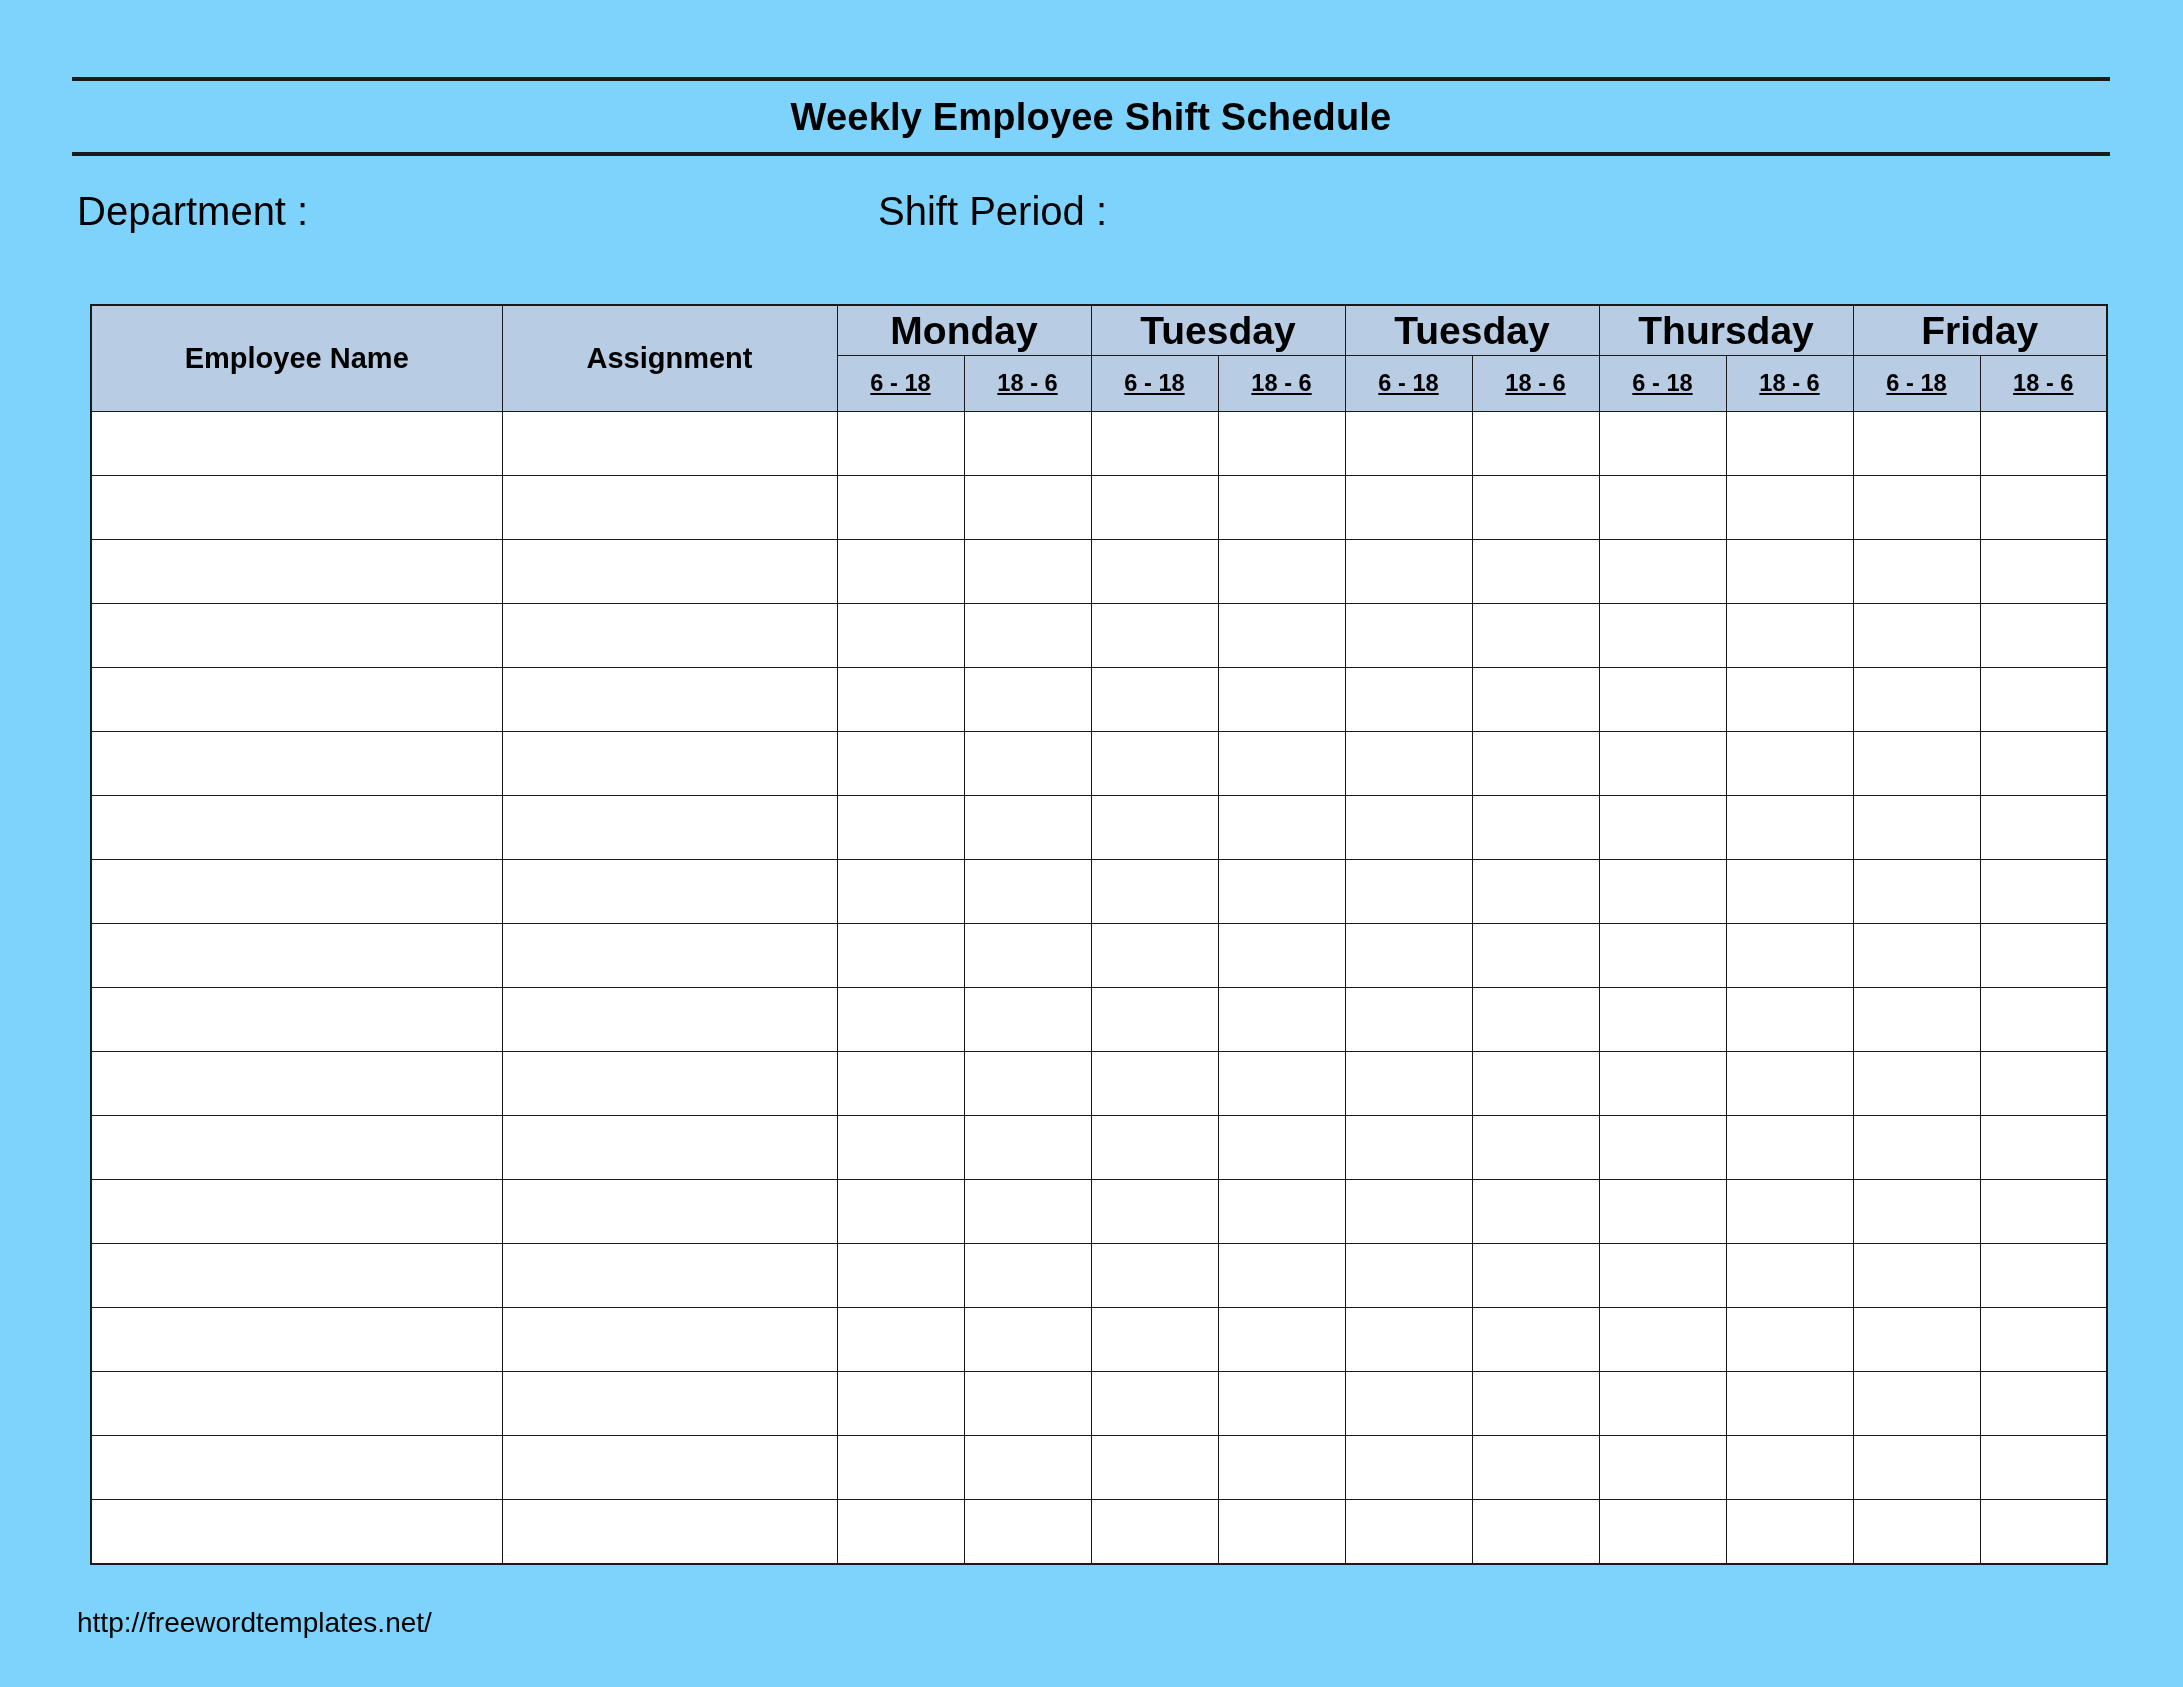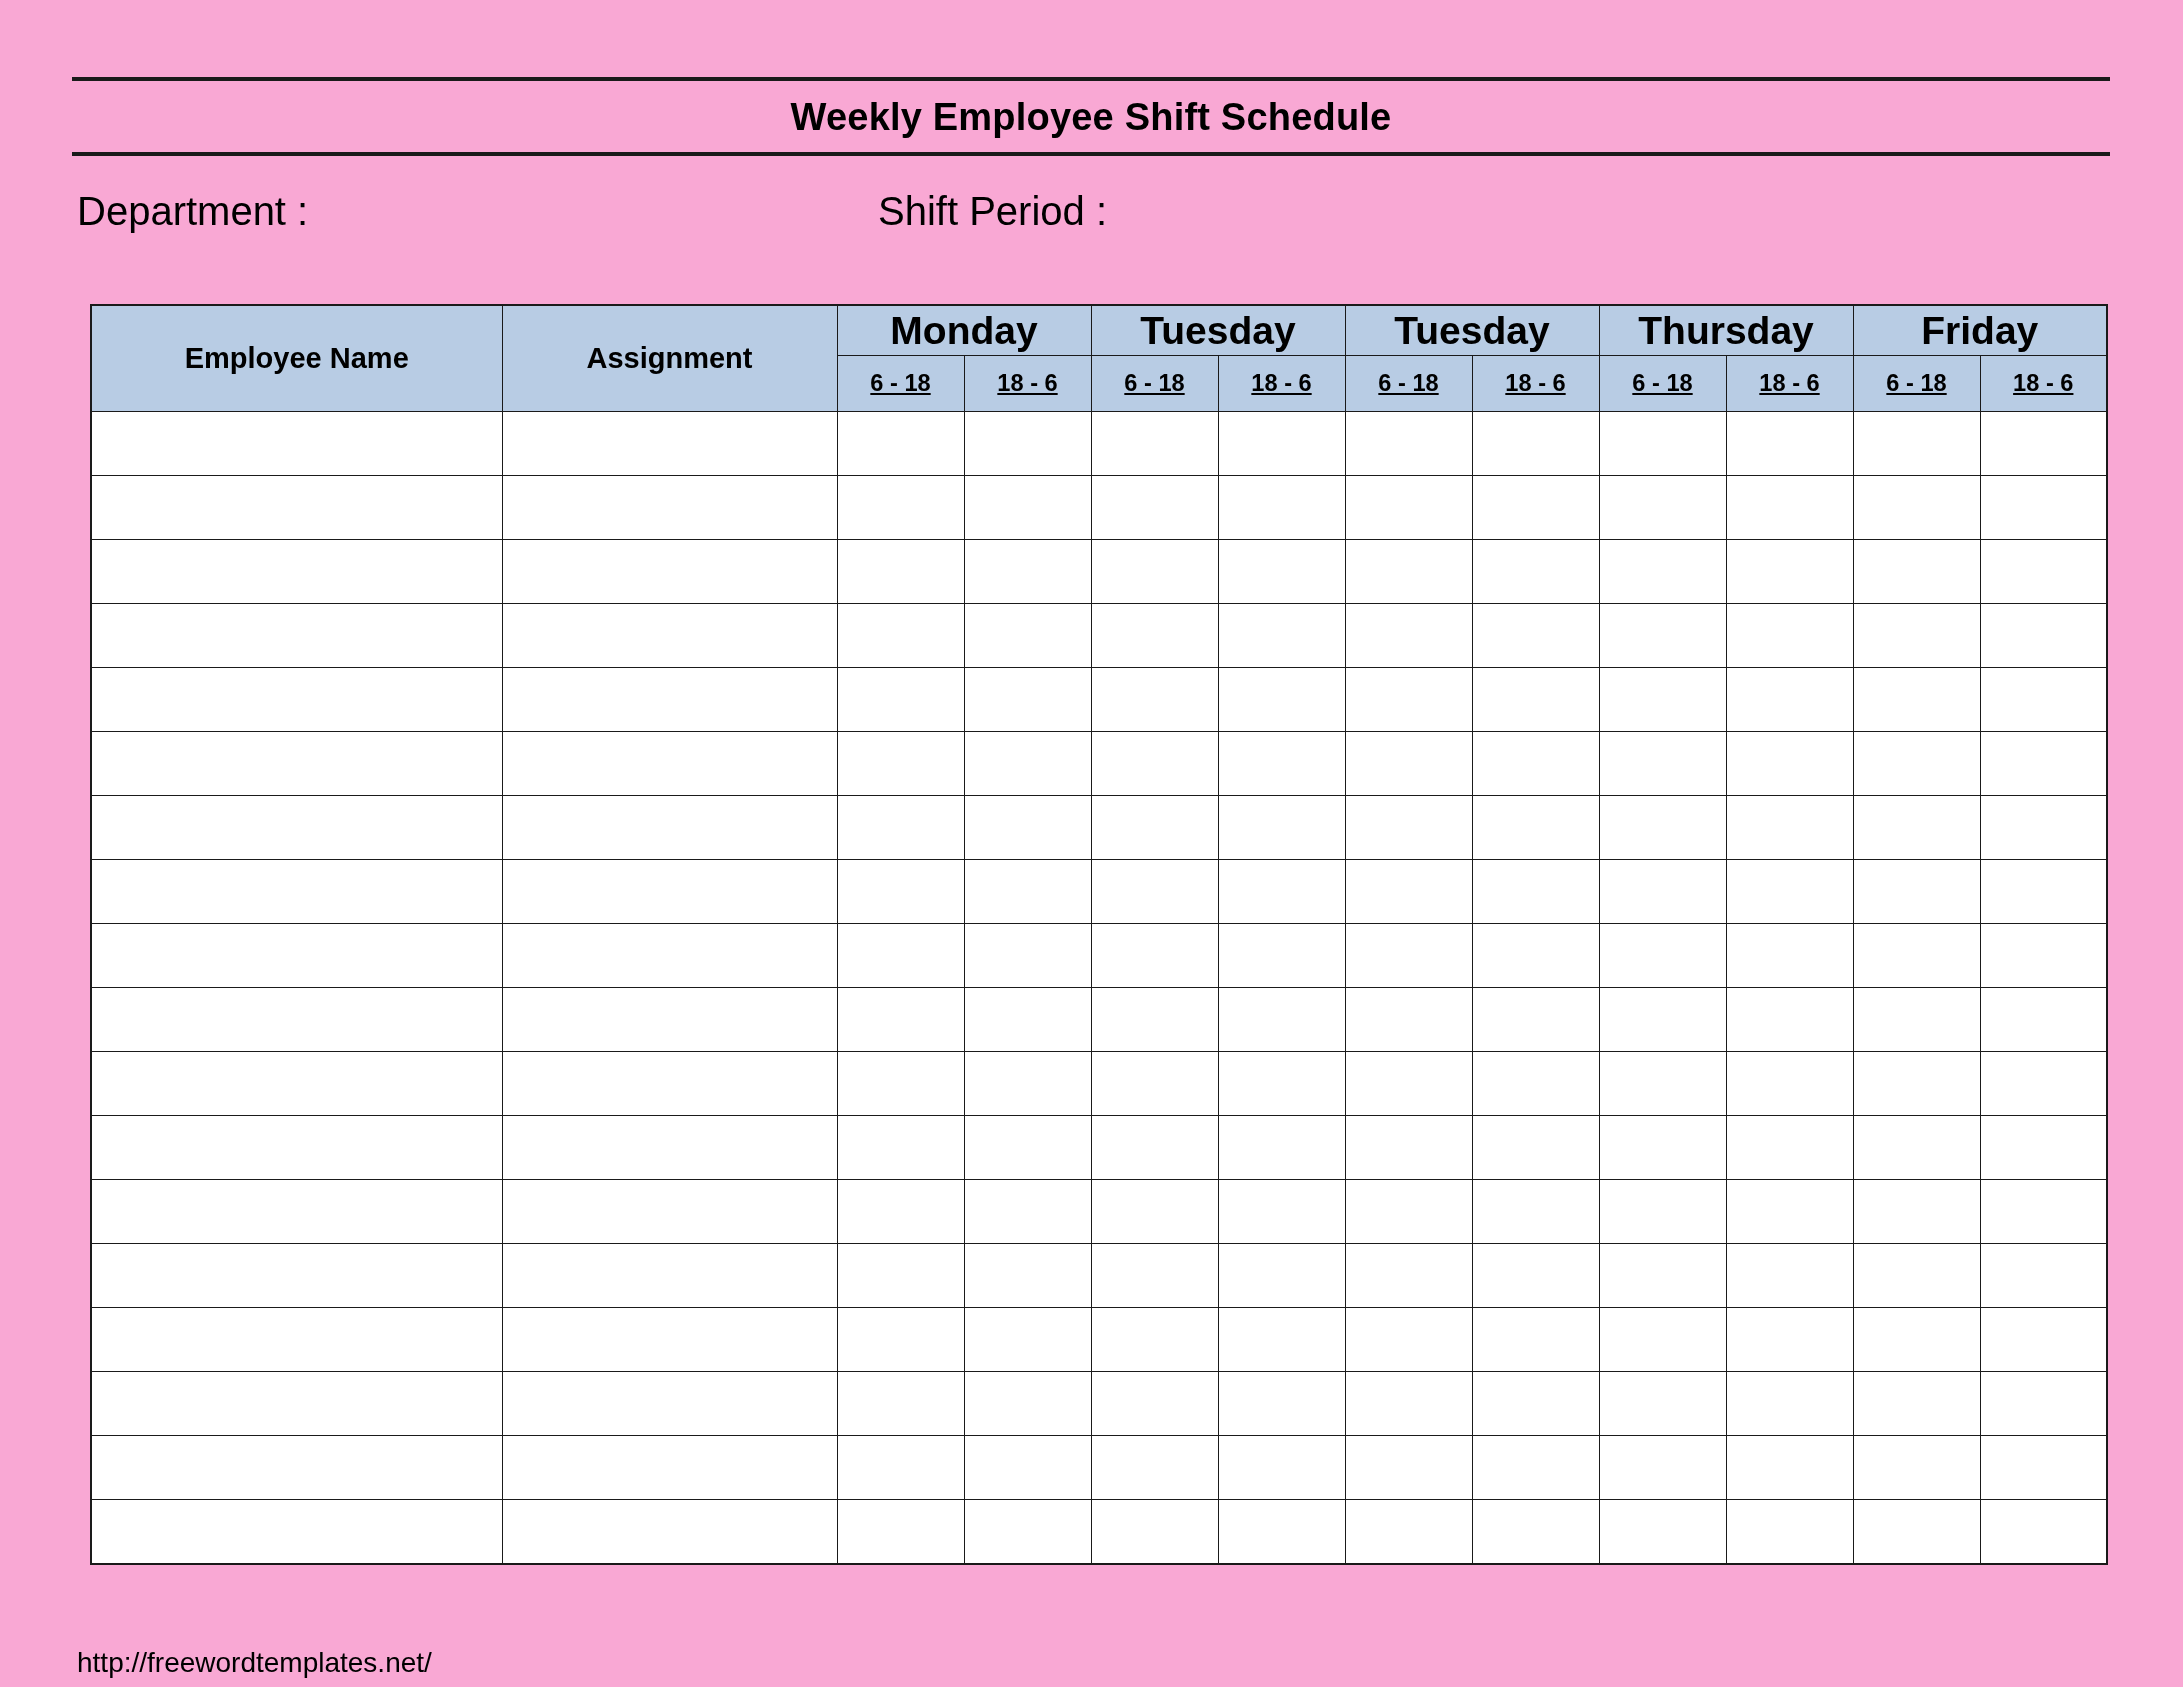--- a/index.html
+++ b/index.html
@@ -15,21 +15,21 @@
     position: relative;
     overflow: hidden;
   }
 
   .page {
     position: absolute;
     left: 0;
     top: 0;
     width: 2184px;
     height: 1687px;
-    background: #f9a8d4;
+    background: #7dd3fc;
   }
 
   
   .rule {
     position: absolute;
     left: 72px;
     width: 2038px;
     height: 3.5px;
     background: #1a1a1a;
   }
@@ -123,21 +123,20 @@
   col.w-shift  { width: 127px; }
 
   
   .footer {
     position: absolute;
     left: 77px;
     top: 1607px;
     font-size: 28px;
     color: #000000;
     white-space: nowrap;
-    margin-top: 40px;
   }
 </style>
 </head>
 <body>
 
 <div class="page">
 
   <div class="rule rule-top"></div>
   <div class="title">Weekly Employee Shift Schedule</div>
   <div class="rule rule-bottom"></div>

